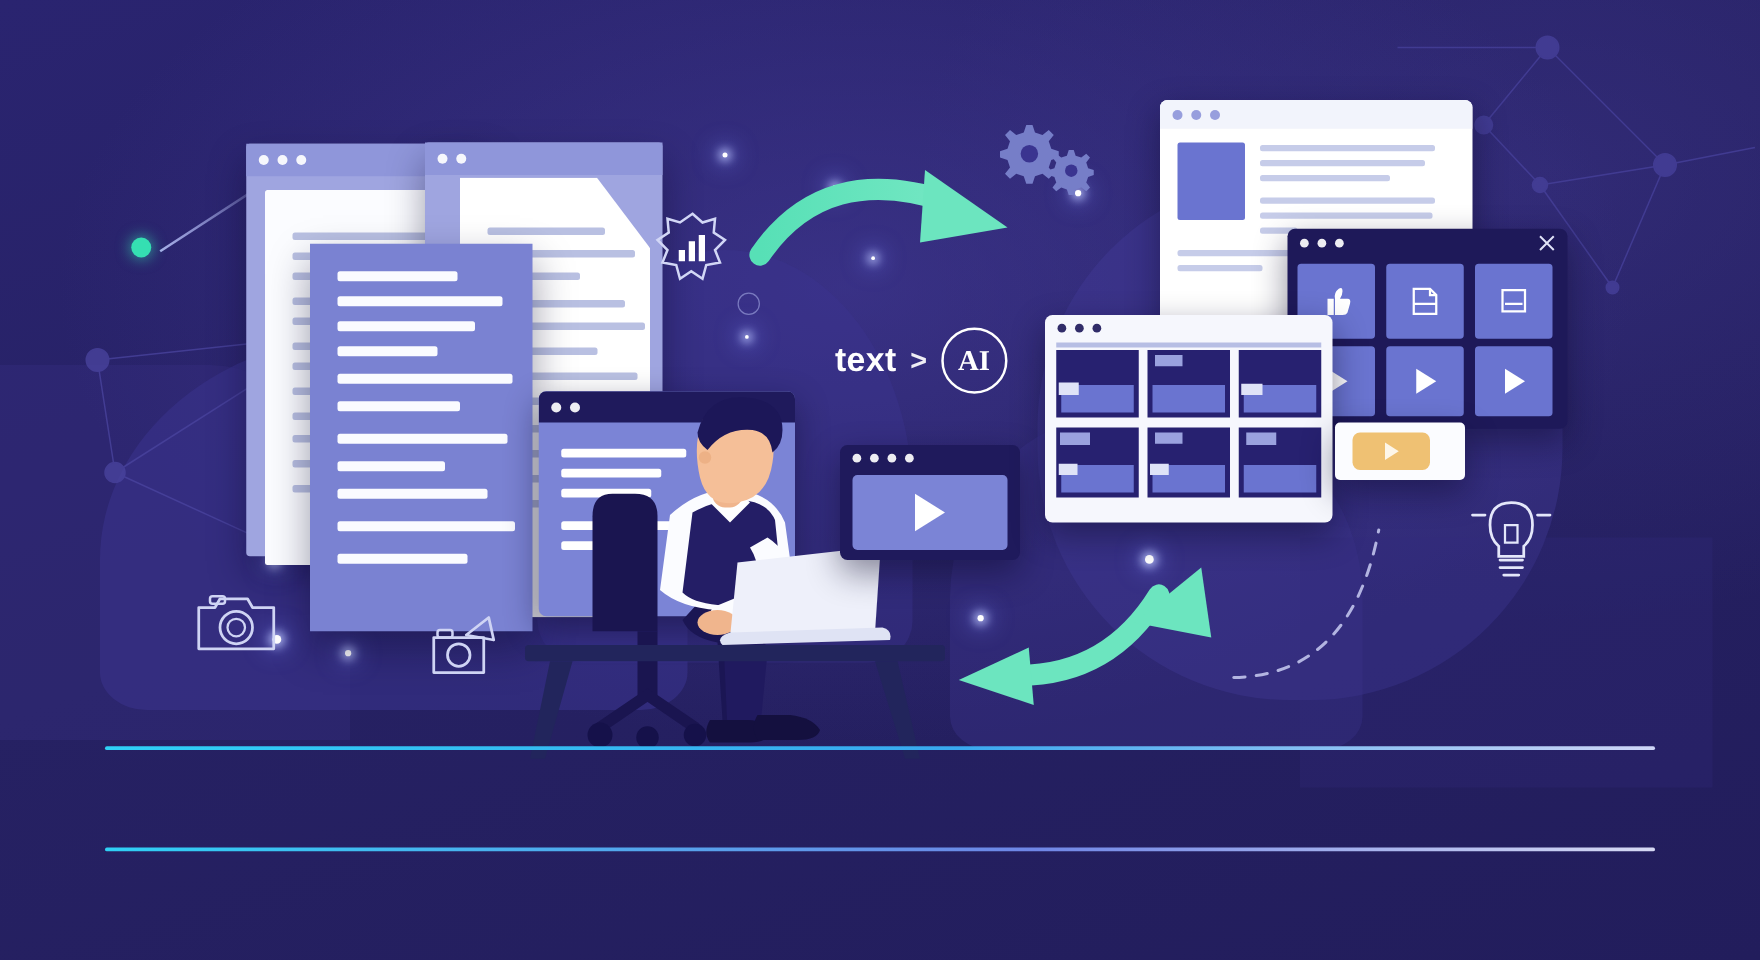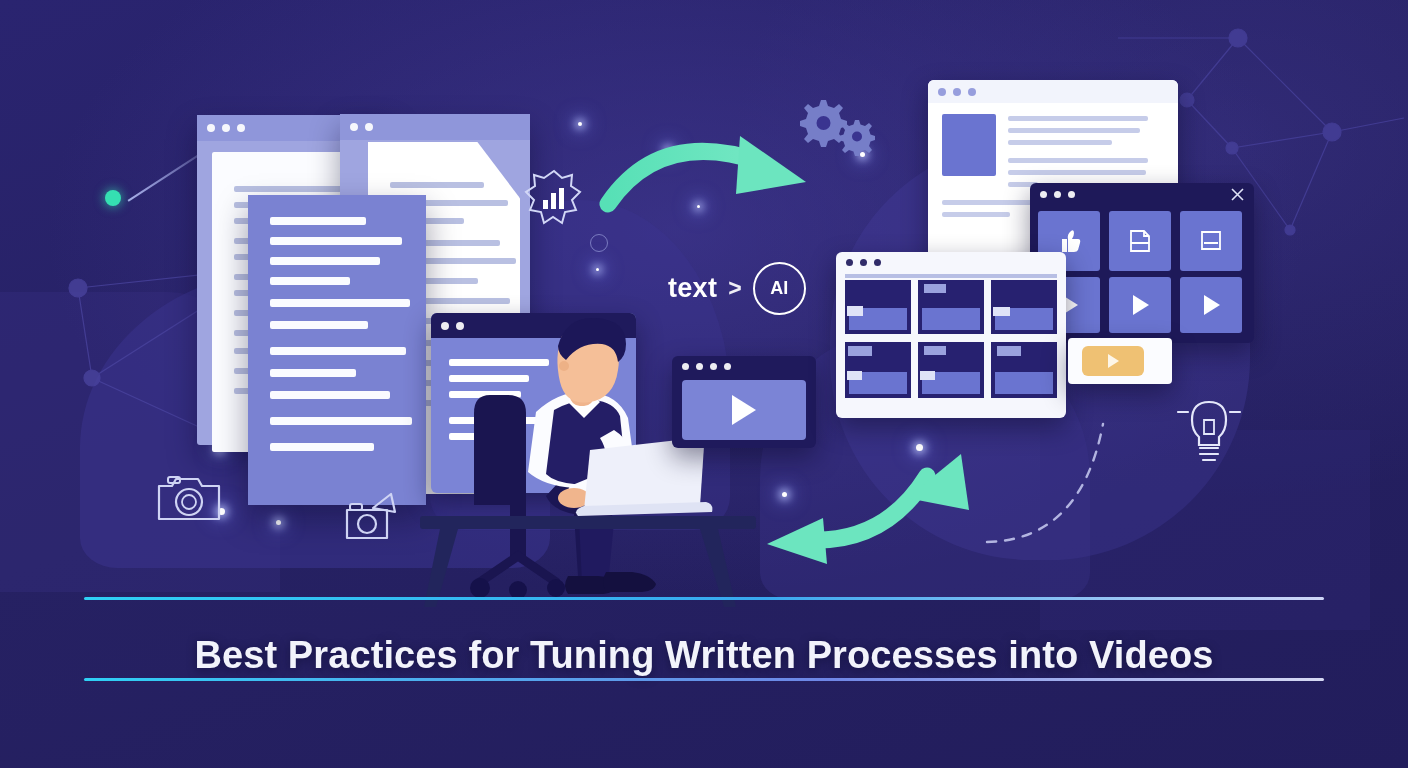--- a/index.html
+++ b/index.html
@@ -62,21 +62,21 @@
     font-size:38px;font-weight:bold;letter-spacing:.1px;
     text-shadow:0 2px 10px rgba(10,8,40,.5);
     white-space:nowrap;
   }
 
   
   #badge{position:absolute;left:668px;top:262px;display:flex;align-items:center;gap:11px;color:#fff;}
   #badge .bw{font-size:27px;font-weight:bold;letter-spacing:.3px;}
   #badge .gt{font-size:23px;font-weight:bold;opacity:.92;}
   #badge .ai{width:49px;height:49px;border-radius:50%;border:2.5px solid #fff;
-    display:flex;align-items:center;justify-content:center;font-size:18px;font-weight:bold;}
+    display:flex;align-items:center;justify-content:center;font-size:23px;font-weight:bold;font-family:Liberation Serif, serif;}
 
   .svgabs{position:absolute;overflow:visible;}
 </style>
 </head>
 <body>
 
 <div id="stage">
 
   <div class="bgwash"></div>
 
@@ -433,16 +433,15 @@
     <path d="M4 16 h10 M56 16 h10" stroke="#e4e7fa" stroke-width="2.2" stroke-linecap="round"></path>
   </svg>
 
   <div id="badge">
     <span class="bw">text</span>
     <span class="gt">&gt;</span>
     <span class="ai">AI</span>
   </div>
 
   <div class="rule top" style="left:84px;top:597px;width:1240px;"></div>
-  <h1 id="title">Best Practices for Tuning Written Processes into Videos</h1>
   <div class="rule bot" style="left:84px;top:678px;width:1240px;"></div>
 
 </div>
 
 </body></html>

